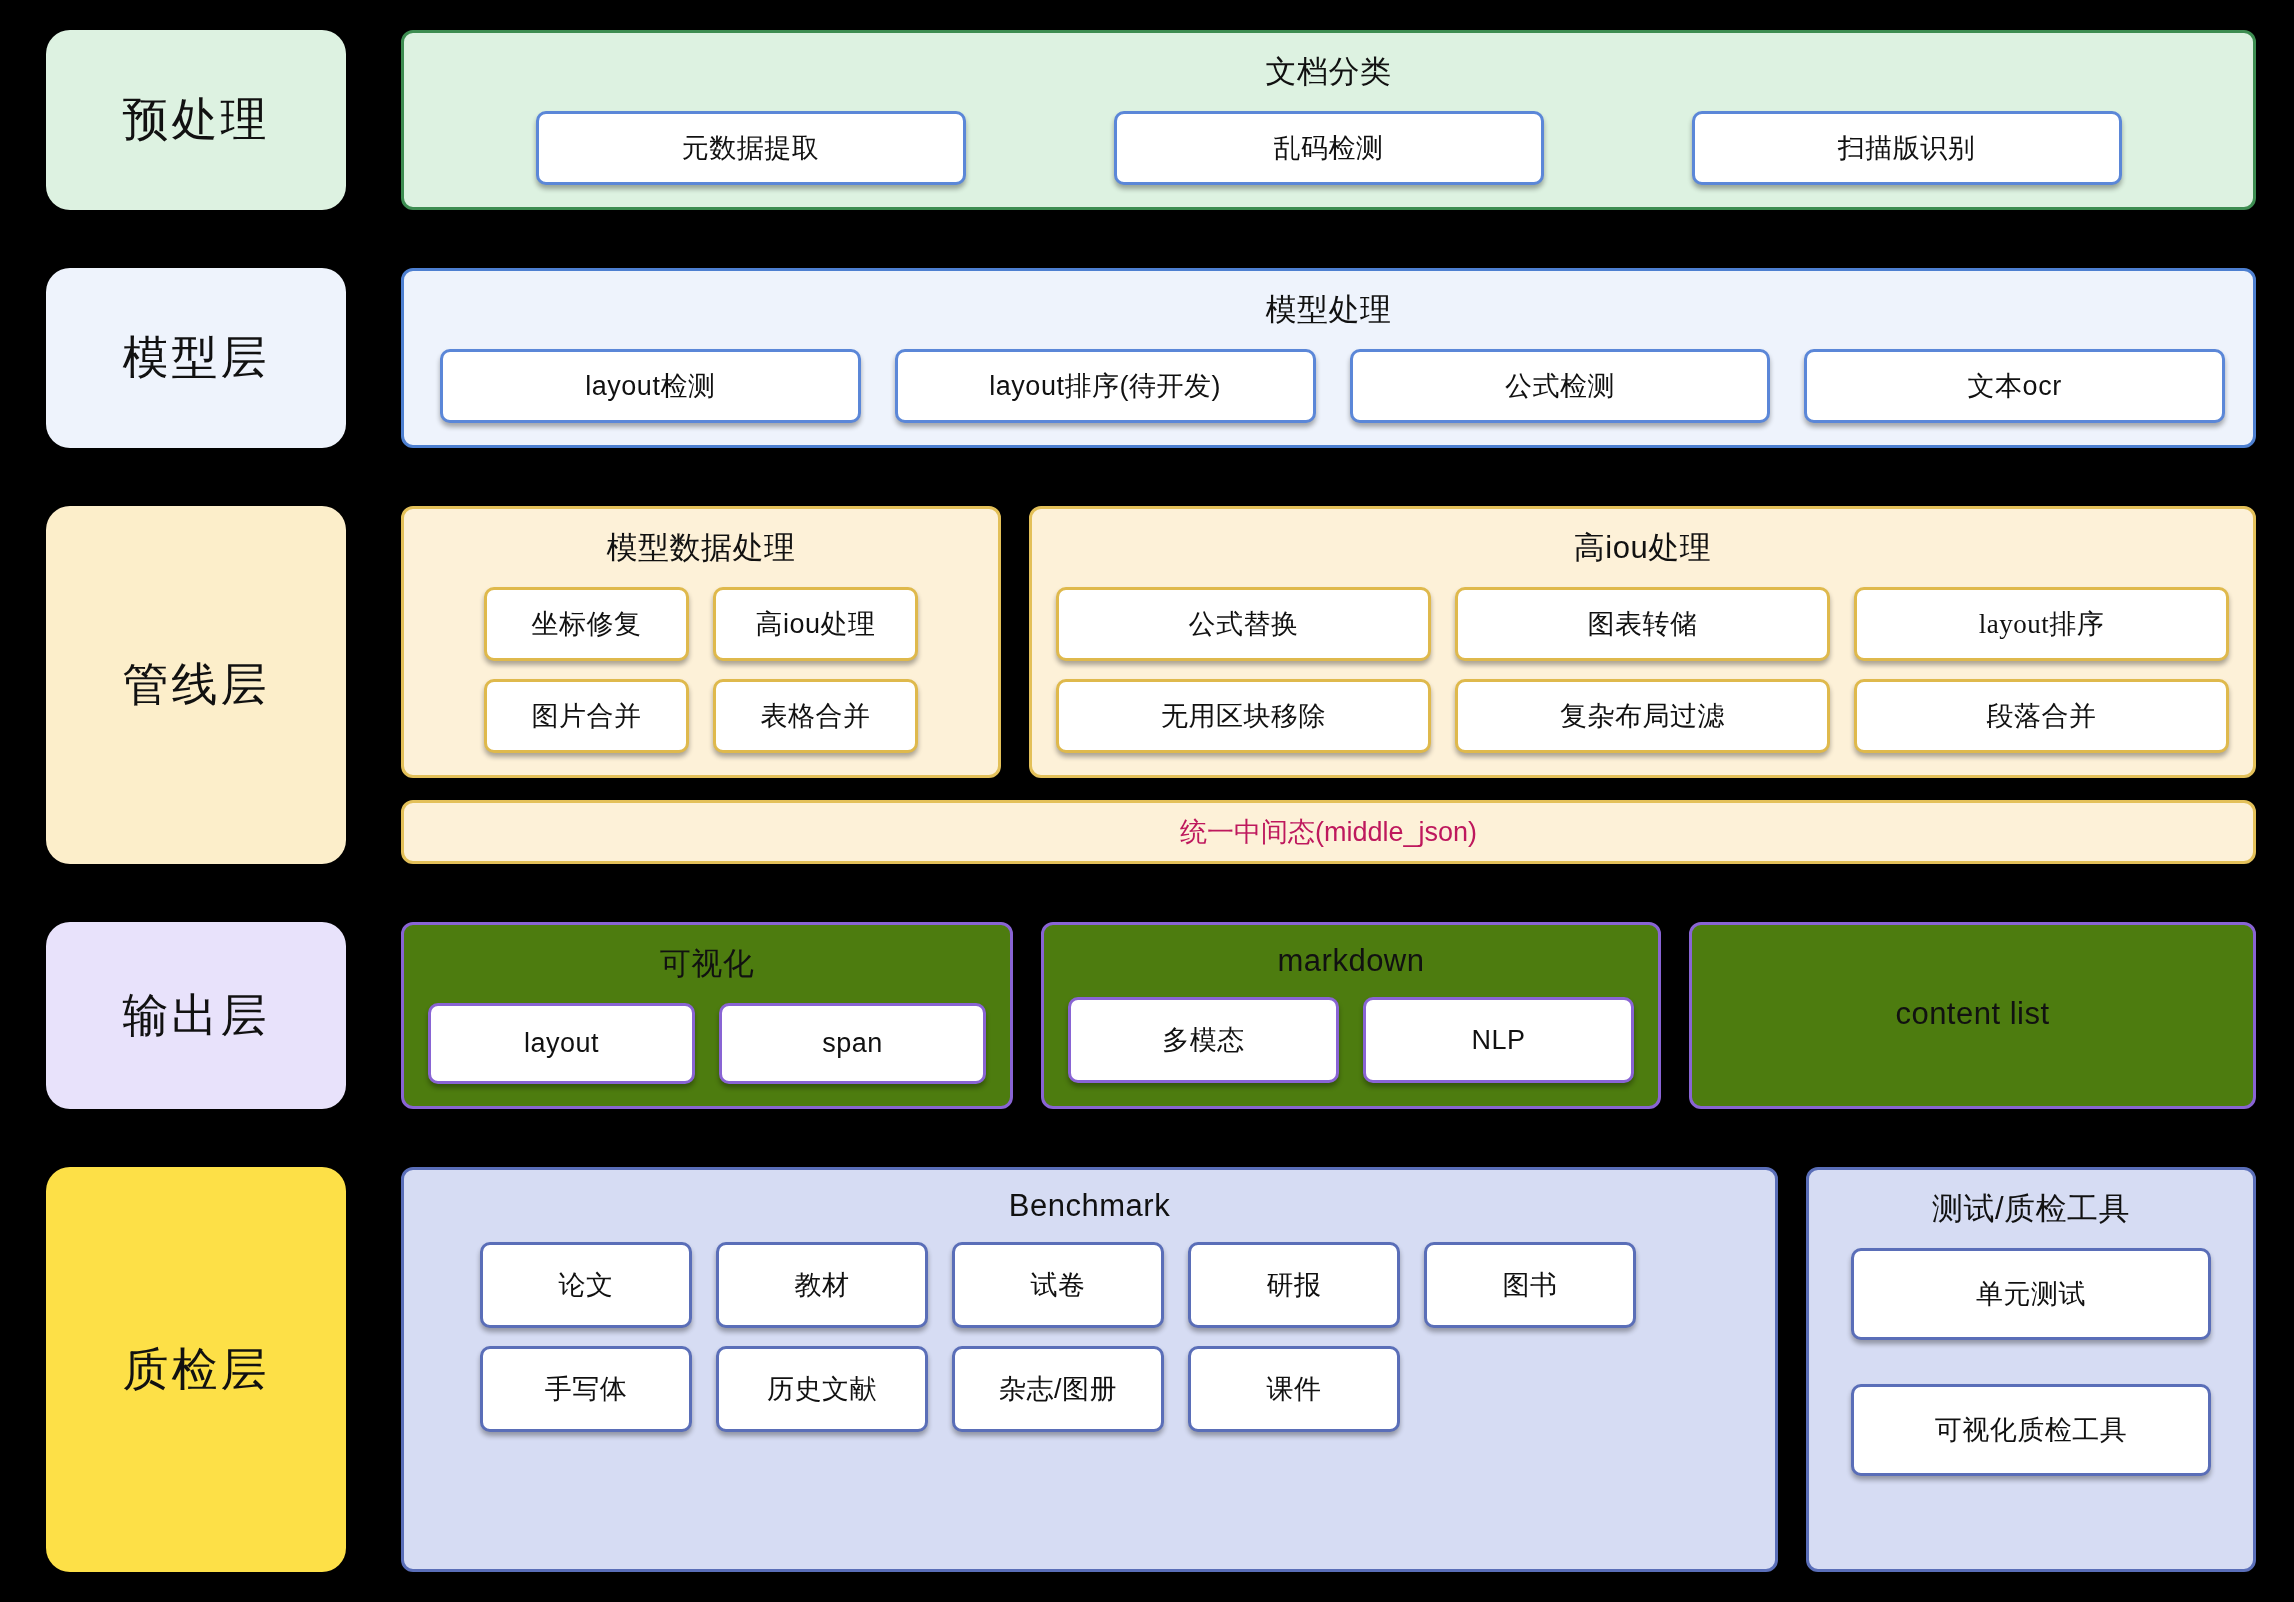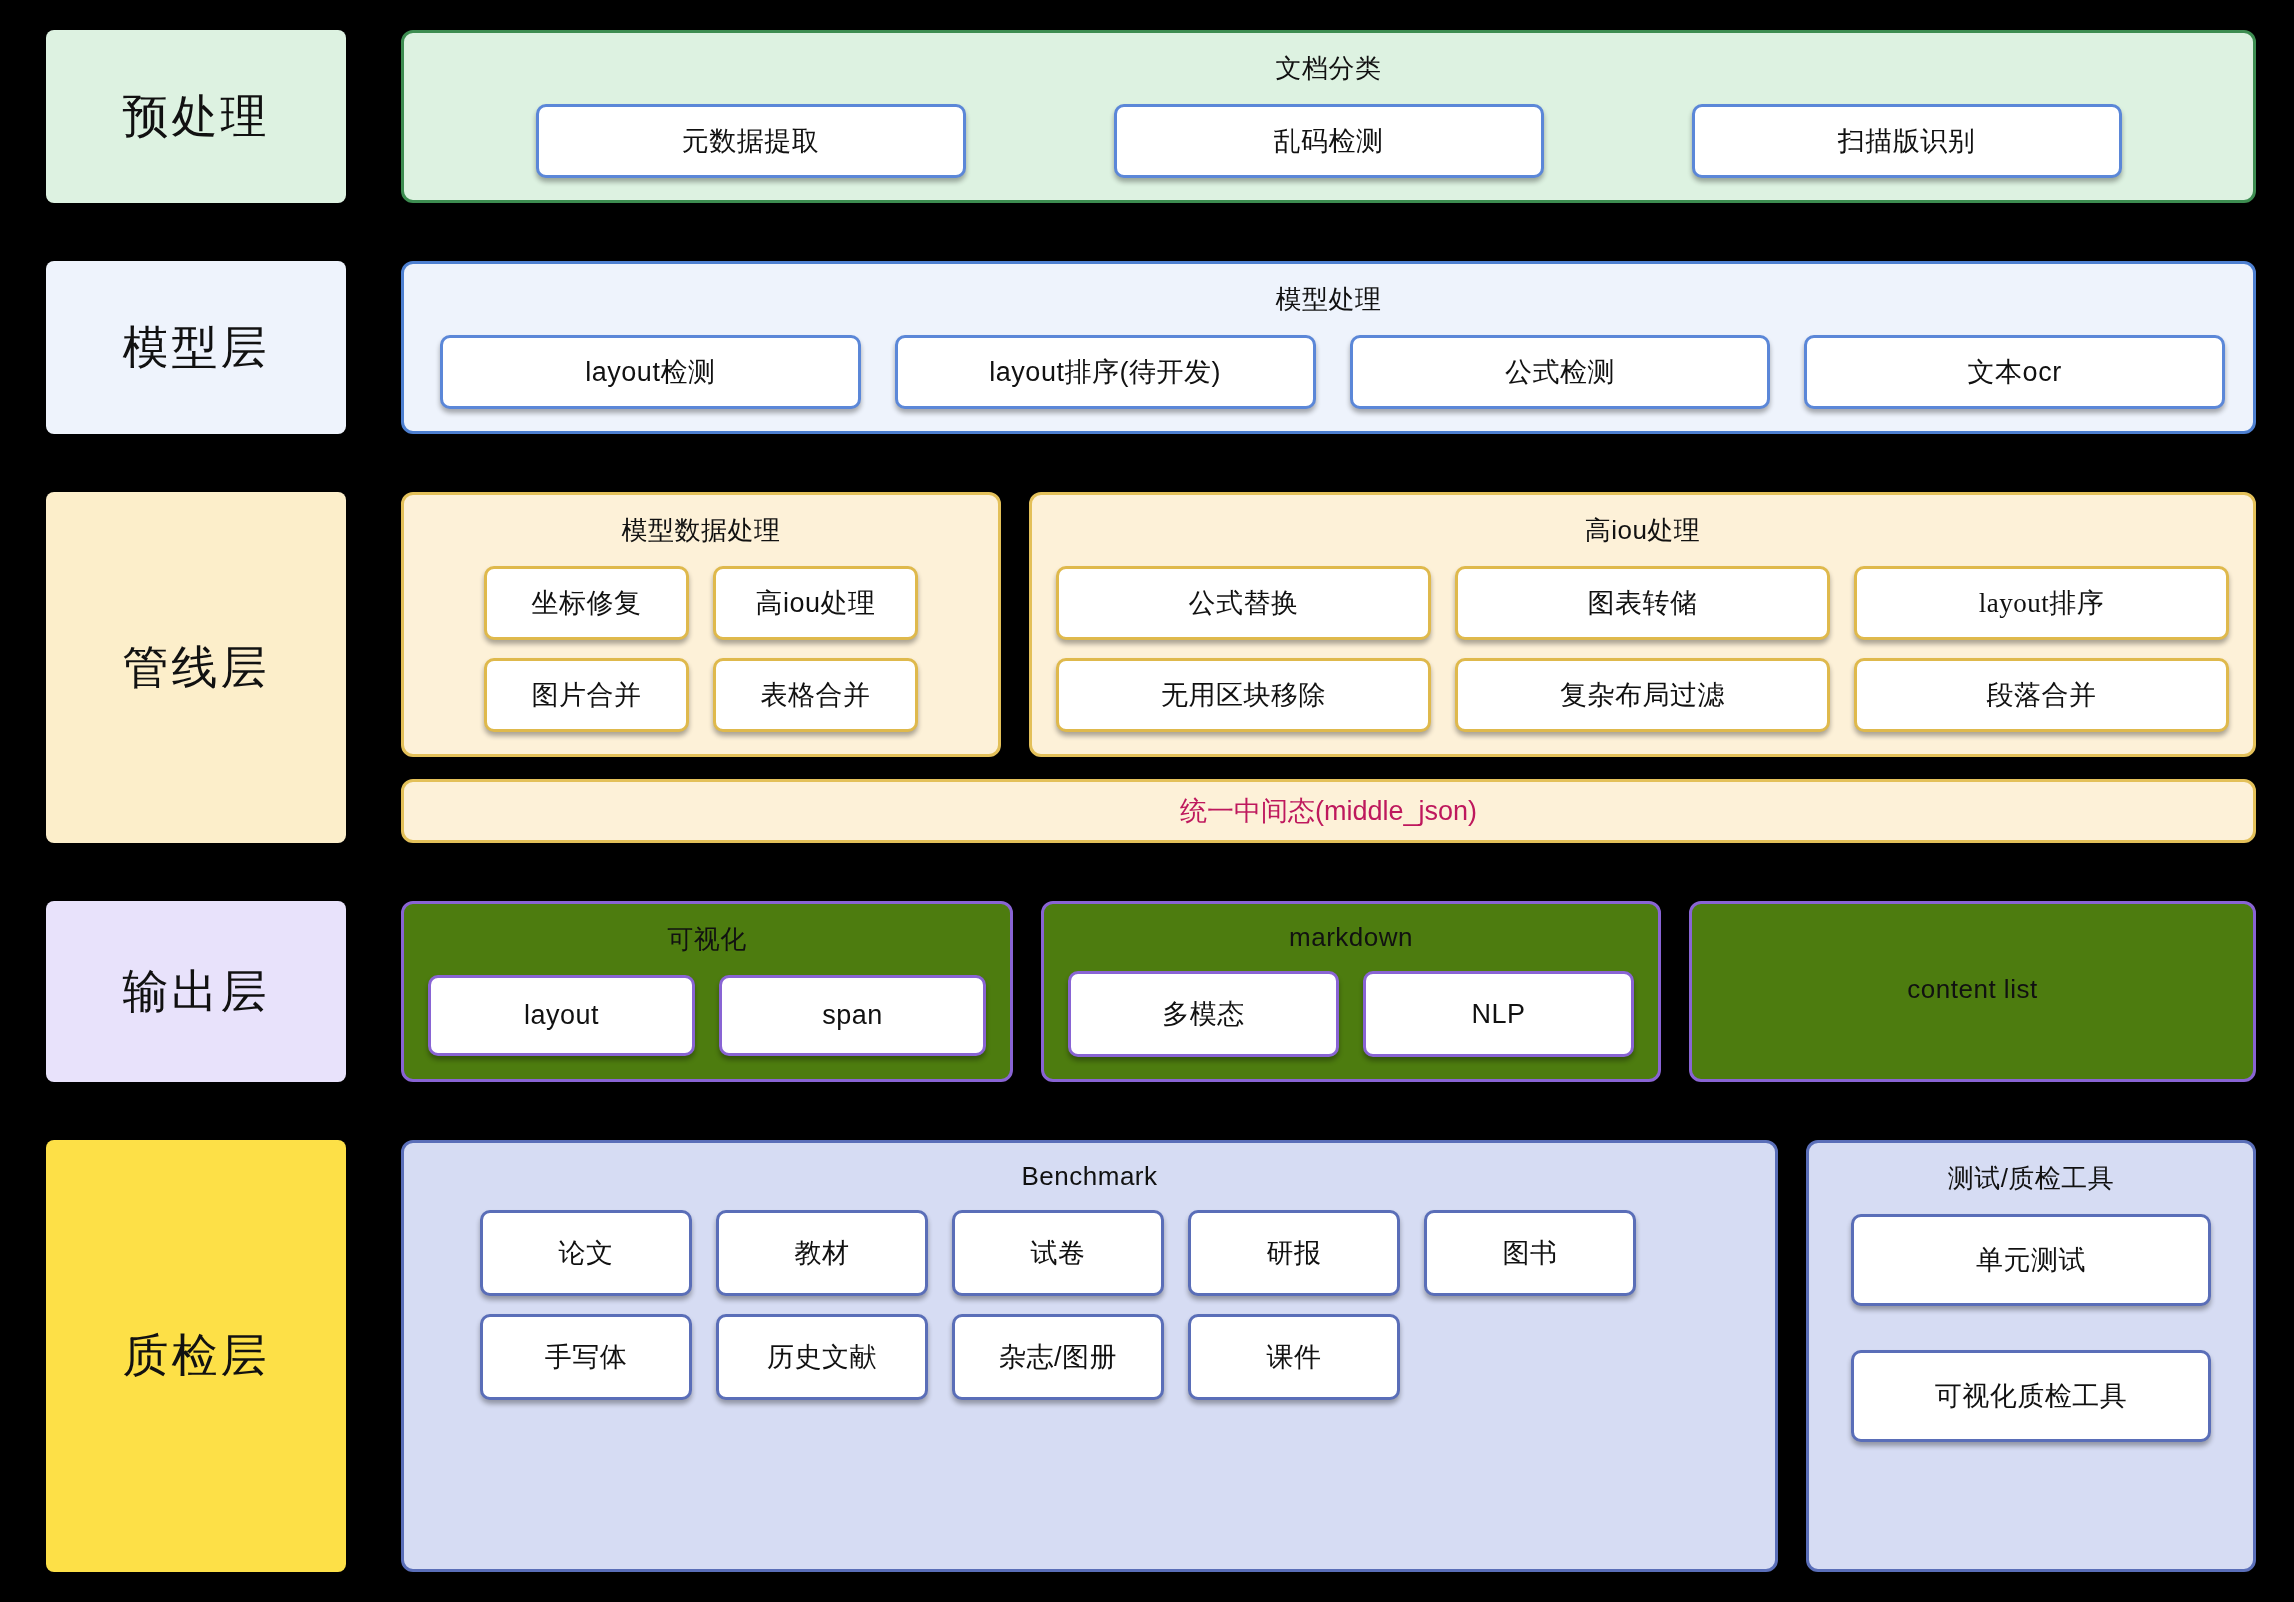--- a/index.html
+++ b/index.html
@@ -28,21 +28,21 @@
   
   .layer-row {
     display: flex;
     align-items: stretch;
     gap: 55px;
     width: 100%;
   }
 
   .layer-label {
     flex: 0 0 300px;
-    border-radius: 8px;
+    border-radius: 24px;
     display: flex;
     align-items: center;
     justify-content: center;
     font-size: 46px;
     letter-spacing: 3px;
     color: #111;
     box-shadow: 0 3px 5px rgba(0,0,0,0.35);
   }
 
   .layer-body {
@@ -67,21 +67,21 @@
     border-style: solid;
     padding: 18px 24px 22px 24px;
     display: flex;
     flex-direction: column;
     align-items: center;
     box-shadow: 0 4px 6px rgba(0,0,0,0.40);
     min-width: 0;
   }
 
   .group-title {
-    font-size: 26px;
+    font-size: 31px;
     margin-bottom: 18px;
     color: #111;
     text-align: center;
     letter-spacing: 0.5px;
     white-space: nowrap;
   }
 
   .group-title.no-gap { margin-bottom: 0; }
 
   .chip-grid {

